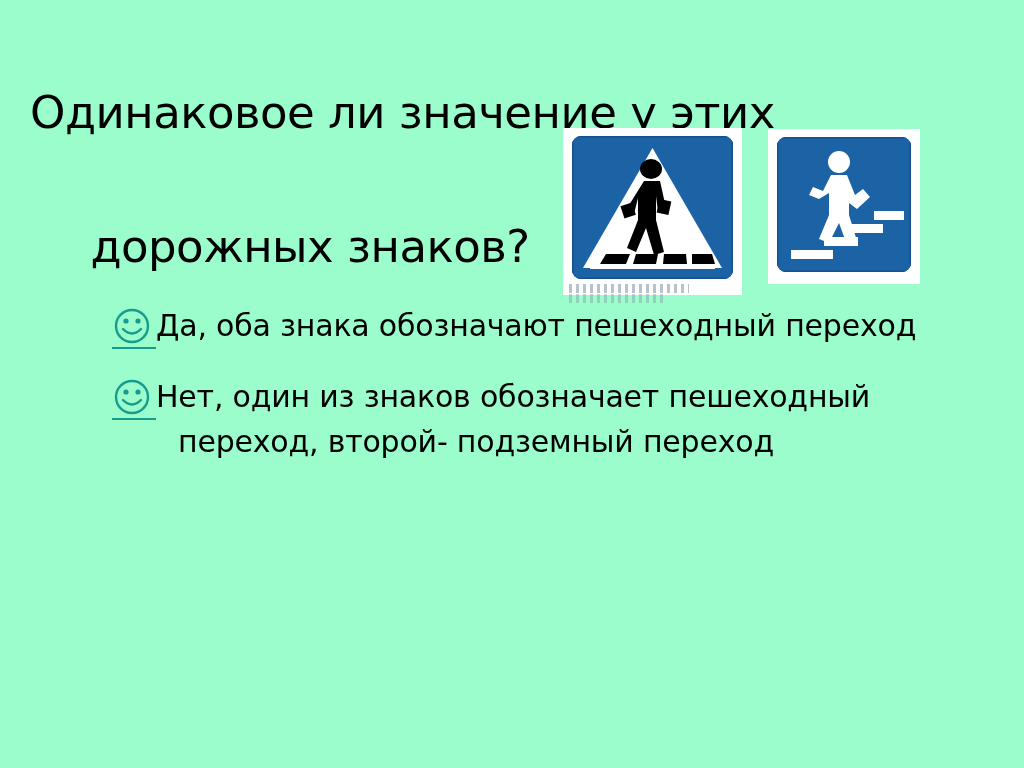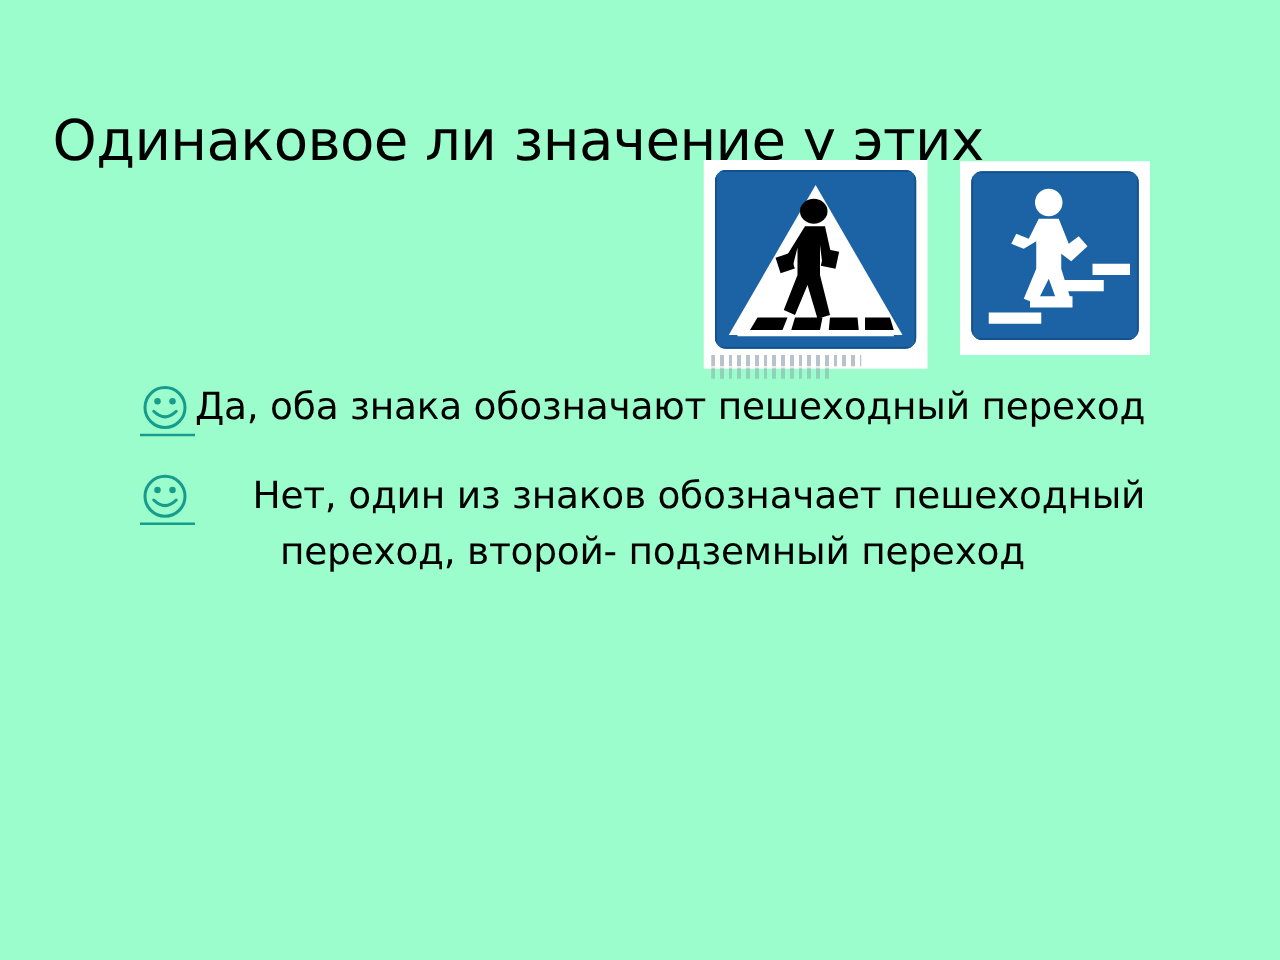--- a/index.html
+++ b/index.html
@@ -17,21 +17,21 @@
 
   #slide {
     position: absolute;
     inset: 0;
     background: #9AFDCB;
   }
 
   
   #title-block {
     position: absolute;
-    left: 42px;
+    left: 30px;
     top: 46px;
     width: 560px;
     text-align: center;
   }
   .title-line {
     font-family: "DejaVu Sans", sans-serif;
     font-size: 45px;
     line-height: 134px;
     color: #000000;
     font-weight: 400;
@@ -108,30 +108,31 @@
     flex: 1 1 auto;
     font-family: "DejaVu Sans", sans-serif;
     font-size: 30px;
     line-height: 45px;
     color: #000000;
     text-indent: -22px;
     padding-left: 22px;
     letter-spacing: -0.2px;
   }
   #bullet-1 { }
-  #bullet-2 { margin-bottom: 30px; gap: 46px; }
+  #bullet-2 { margin-bottom: 30px; }
   #bullet-3 .bullet-text { padding-left: 26px; text-indent: -20px; }
 </style>
 </head>
 <body>
 
 <div id="slide">
 
   <div id="title-block">
     <div class="title-line">Одинаковое ли значение у этих</div>
+    <div class="title-line">дорожных знаков?</div>
   </div>
 
   <div id="signs">
 
     <div id="sign-crossing-frame" class="sign-frame">
       <div id="sign-crossing-inner" class="sign-inner">
         <svg class="sign-svg" viewBox="0 0 161 143" preserveAspectRatio="none">
           <rect x="0" y="0" width="161" height="143" fill="#1C63A5"></rect>
           <polygon points="80.5,12 150,132 11,132" fill="#FFFFFF"></polygon>
           <rect x="18" y="126" width="125" height="7" fill="#FFFFFF"></rect>

